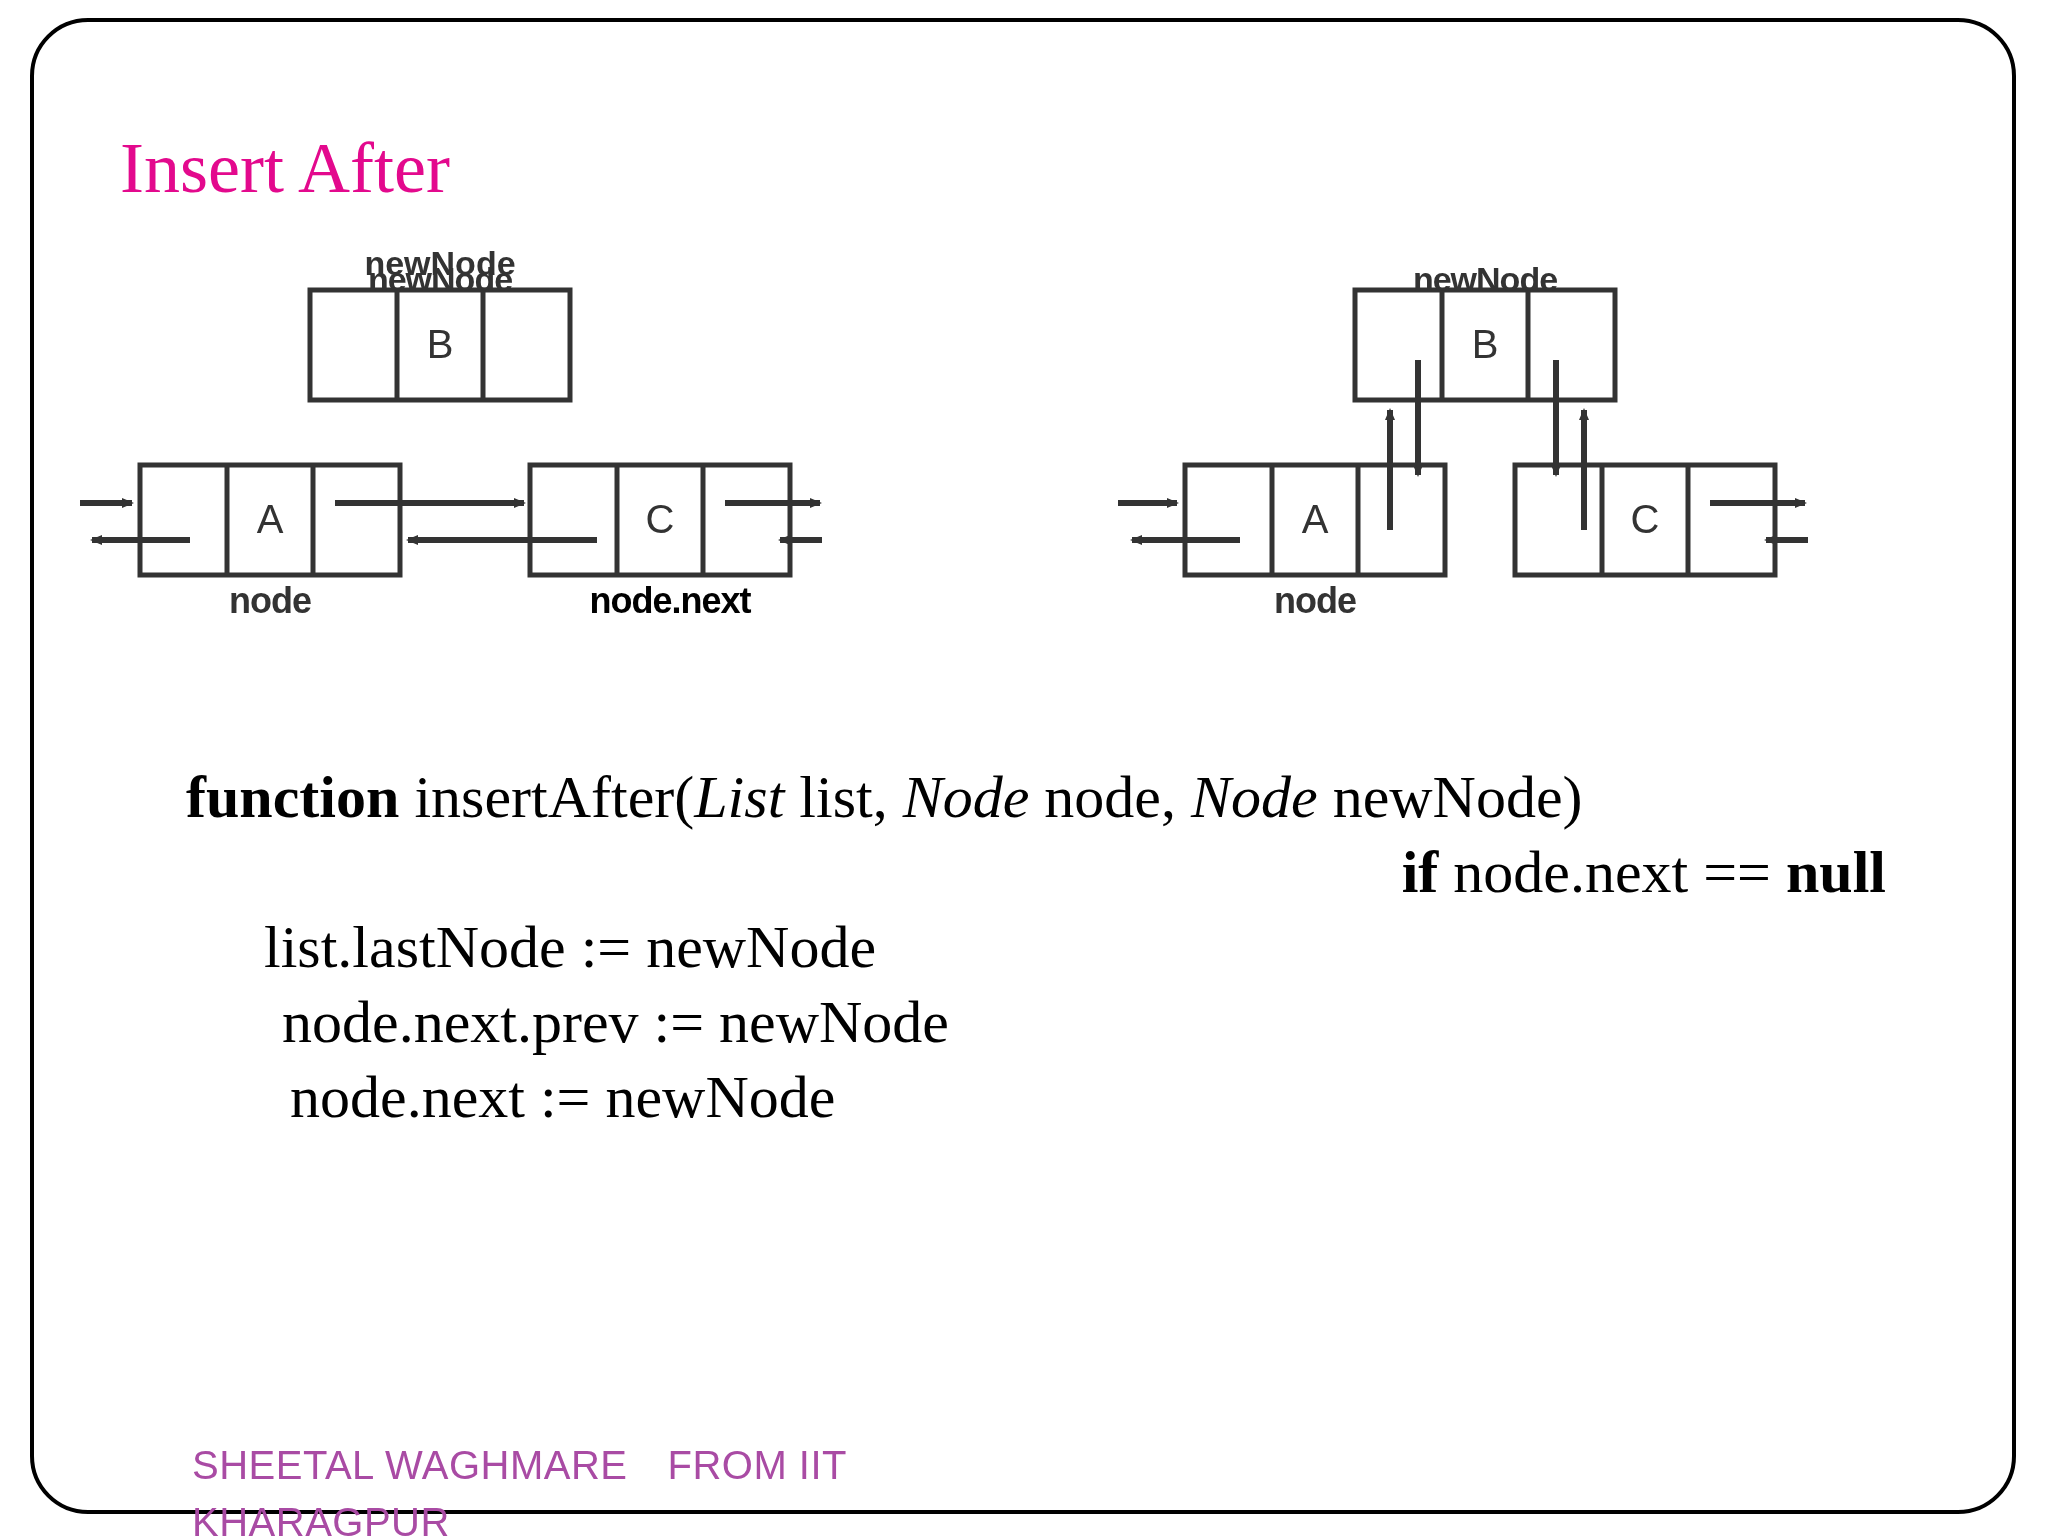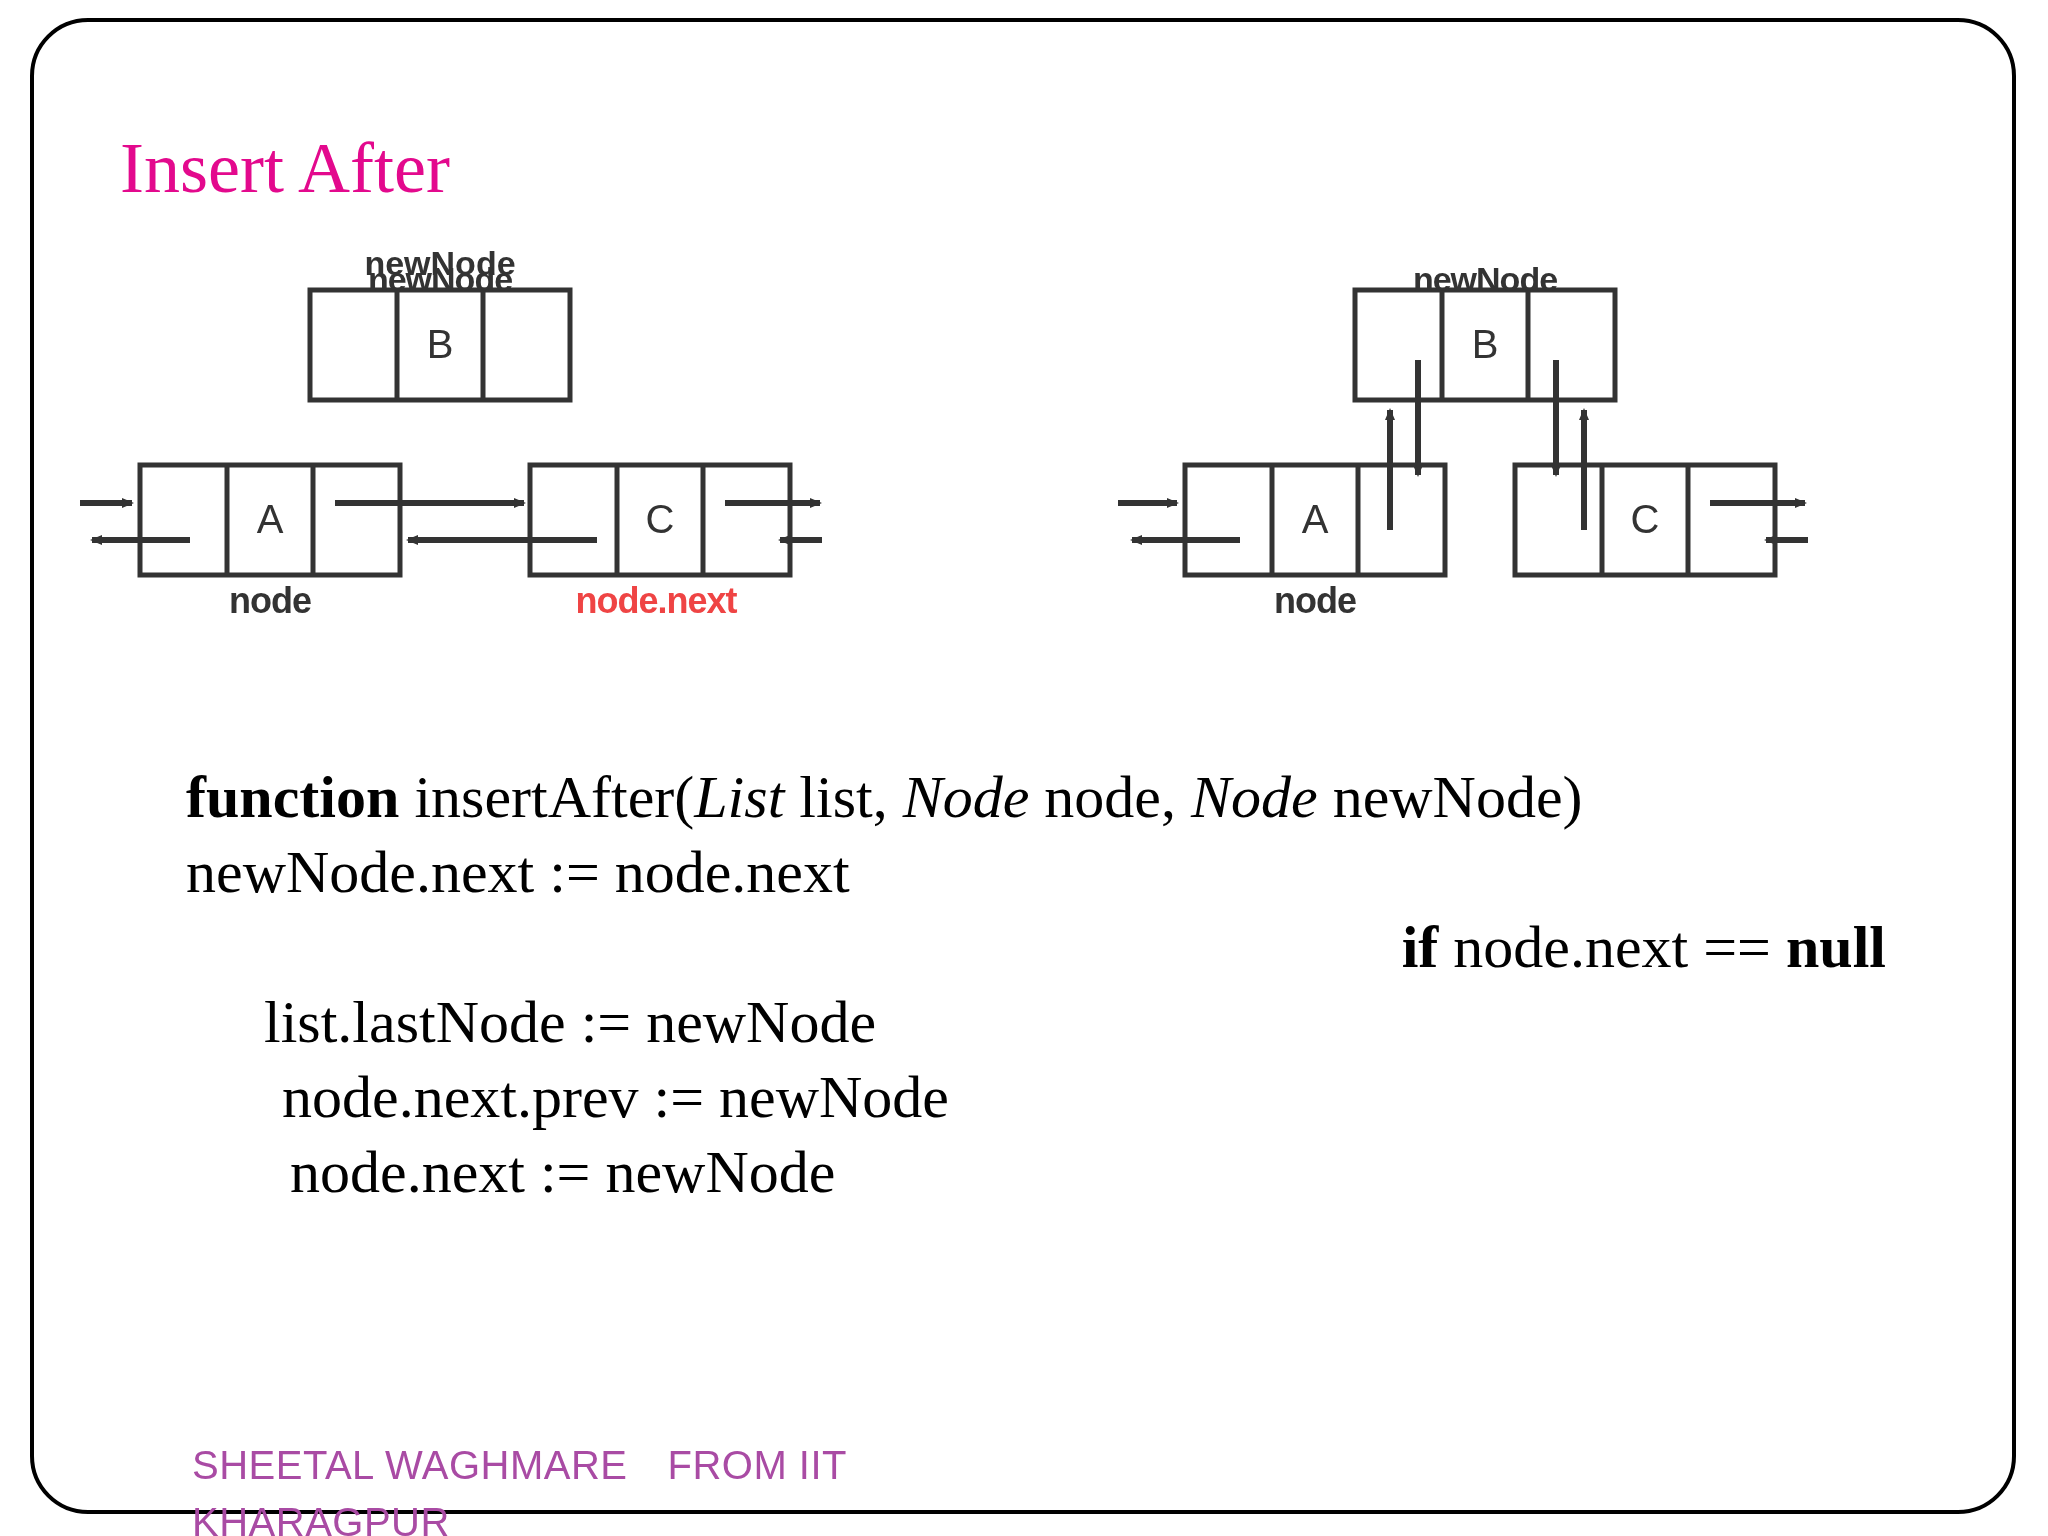--- a/index.html
+++ b/index.html
@@ -132,21 +132,21 @@
 
     <text x="360" y="25" text-anchor="middle" font-family="Liberation Sans, sans-serif" font-size="34" font-weight="bold" fill="#333333">newNode</text>
     <text x="233" y="300" text-anchor="middle" font-family="Liberation Sans, sans-serif" font-size="40" fill="#333333" style="display:none">B</text>
   </svg>
 
   <div style="position:absolute;left:230px;top:10px;width:260px;text-align:center;font-family:'Liberation Sans',sans-serif;font-size:34px;font-weight:bold;color:#333;letter-spacing:-1px;">newNode</div>
   <div style="position:absolute;left:317px;top:72px;width:86px;text-align:center;font-family:'Liberation Sans',sans-serif;font-size:40px;color:#333;">B</div>
   <div style="position:absolute;left:147px;top:247px;width:86px;text-align:center;font-family:'Liberation Sans',sans-serif;font-size:40px;color:#333;">A</div>
   <div style="position:absolute;left:537px;top:247px;width:86px;text-align:center;font-family:'Liberation Sans',sans-serif;font-size:40px;color:#333;">C</div>
   <div style="position:absolute;left:60px;top:330px;width:260px;text-align:center;font-family:'Liberation Sans',sans-serif;font-size:36px;font-weight:bold;color:#333;letter-spacing:-1px;">node</div>
-  <div style="position:absolute;left:446px;top:330px;width:260px;text-align:center;font-family:'Liberation Sans',sans-serif;font-size:36px;font-weight:bold;color:#ef4444;letter-spacing:-1px;">node.next</div>
+  <div style="position:absolute;left:460px;top:330px;width:260px;text-align:center;font-family:'Liberation Sans',sans-serif;font-size:36px;font-weight:bold;color:#000000;letter-spacing:-1px;">node.next</div>
 </div>
 
 <div class="diagram" id="diagram-after">
   <svg width="940" height="460" viewBox="0 0 940 460" xmlns="http://www.w3.org/2000/svg">
     <defs>
       <marker id="ah2" markerWidth="12" markerHeight="12" refX="10" refY="5" orient="auto" markerUnits="userSpaceOnUse">
         <path d="M0,0 L12,5 L0,10 z" fill="#333333"></path>
       </marker>
     </defs>
 
@@ -185,21 +185,20 @@
 
   <div style="position:absolute;left:295px;top:10px;width:260px;text-align:center;font-family:'Liberation Sans',sans-serif;font-size:34px;font-weight:bold;color:#333;letter-spacing:-1px;">newNode</div>
   <div style="position:absolute;left:382px;top:72px;width:86px;text-align:center;font-family:'Liberation Sans',sans-serif;font-size:40px;color:#333;">B</div>
   <div style="position:absolute;left:212px;top:247px;width:86px;text-align:center;font-family:'Liberation Sans',sans-serif;font-size:40px;color:#333;">A</div>
   <div style="position:absolute;left:542px;top:247px;width:86px;text-align:center;font-family:'Liberation Sans',sans-serif;font-size:40px;color:#333;">C</div>
   <div style="position:absolute;left:125px;top:330px;width:260px;text-align:center;font-family:'Liberation Sans',sans-serif;font-size:36px;font-weight:bold;color:#333;letter-spacing:-1px;">node</div>
 </div>
 
 <div id="pseudocode">
     <div class="line ind1"><span class="b">function </span><span>insertAfter(</span><span class="i">List</span><span> list, </span><span class="i">Node</span><span> node, </span><span class="i">Node</span><span> newNode)</span></div>
-    <div class="line ind1"><span>newNode.next := node.next</span></div>
     <div class="line ind2"><span> </span><span class="b">if</span><span> node.next == </span><span class="b">null</span></div>
     <div class="line ind3"><span>list.lastNode := newNode</span></div>
     <div class="line ind4"><span>node.next.prev := newNode</span></div>
     <div class="line ind5"><span>node.next := newNode</span></div>
   </div>
 
 <div id="footer">
   <span>SHEETAL WAGHMARE</span><span class="pad"></span><span>FROM IIT</span><br>
   <span>KHARAGPUR</span>
 </div>

